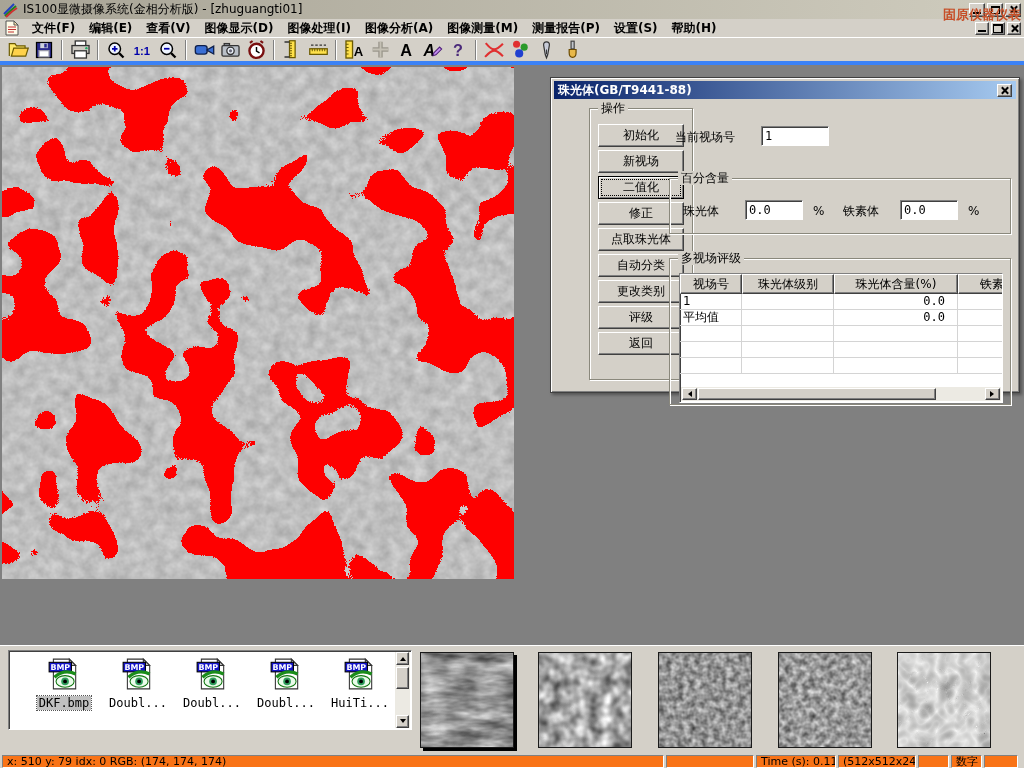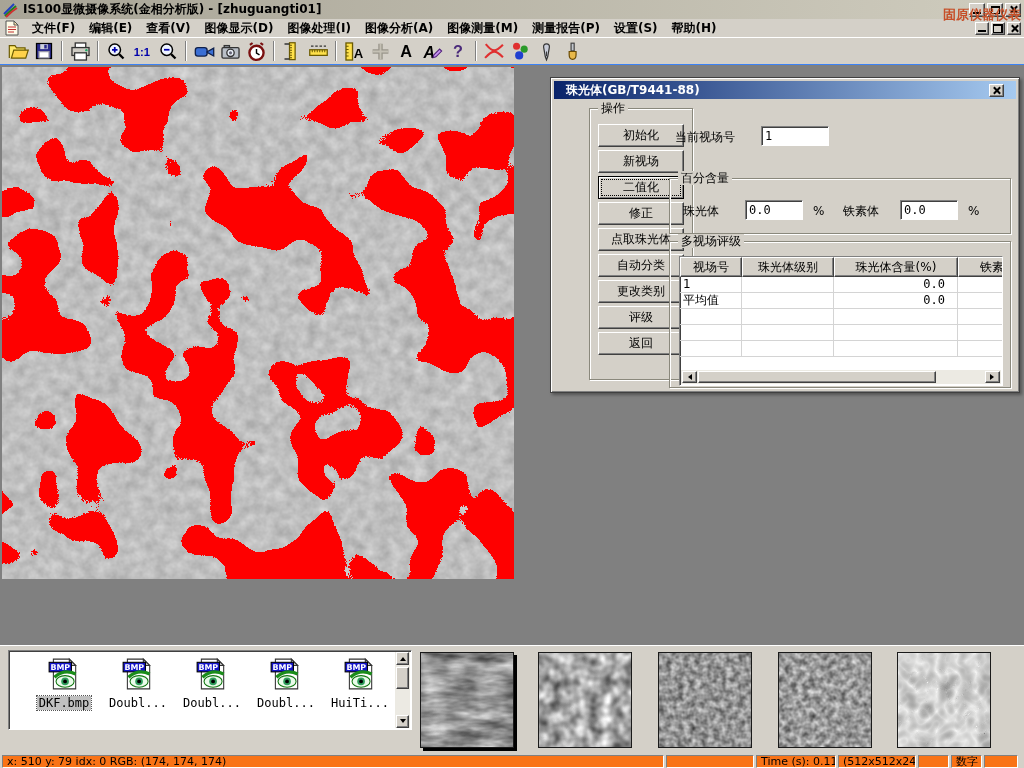--- a/index.html
+++ b/index.html
@@ -6,21 +6,21 @@
   html,body { width:1024px; height:768px; }
   body { font-family:"DejaVu Sans","Liberation Sans",sans-serif; font-size:12px; color:#000; background:#808080; }
   .win { position:relative; width:1024px; height:768px; background:#d4d0c8; overflow:hidden; }
 
   
   .bout { border:1px solid; border-color:#ffffff #404040 #404040 #ffffff; box-shadow:inset -1px -1px 0 #808080; background:#d4d0c8; }
 
   
   .titlebar { position:absolute; left:0; top:0; width:100%; height:19px;
     background:linear-gradient(90deg,#a8a496,#cfccbe); display:flex; align-items:center; padding:0 3px; }
-  .title-text { font-weight:bold; font-size:12px; margin-left:4px; white-space:nowrap; }
+  .title-text { font-weight:normal; font-size:12px; margin-left:4px; white-space:nowrap; }
   .winbtns { margin-left:auto; display:flex; gap:2px; }
   .wbtn { width:16px; height:14px; display:flex; align-items:center; justify-content:center; padding:0; cursor:default; }
   .g-min { width:8px; height:2px; background:#000; margin-top:7px; }
   .g-max { width:9px; height:8px; border:1px solid #000; border-top-width:2px; }
   .g-res { position:relative; width:10px; height:9px; }
   .g-res::before { content:""; position:absolute; right:0; top:0; width:7px; height:6px; border:1px solid #000; border-top-width:2px; }
   .g-res::after  { content:""; position:absolute; left:0; bottom:0; width:7px; height:6px; border:1px solid #000; border-top-width:2px; background:#d4d0c8; }
   .g-x { position:relative; width:9px; height:9px; }
   .g-x::before,.g-x::after { content:""; position:absolute; left:4px; top:0; width:2px; height:9px; background:#000; }
   .g-x::before { transform:rotate(45deg); } .g-x::after { transform:rotate(-45deg); }
@@ -28,45 +28,45 @@
   .watermark { position:absolute; top:6px; right:3px; font-size:13px; font-weight:bold; color:#c64f28; z-index:40; pointer-events:none; white-space:nowrap; }
 
   
   .menubar { position:absolute; left:0; top:19px; width:100%; height:18px; background:#d4d0c8; display:flex; align-items:center; padding:0 3px; }
   .menu-item { padding:1px 7px; white-space:nowrap;font-weight:bold; }
   .mdibtns { margin-left:auto; display:flex; gap:2px; }
   .mbtn { width:14px; height:13px; display:flex; align-items:center; justify-content:center; padding:0; }
 
   
   .toolbar { position:absolute; left:0; top:37px; width:100%; height:28px; background:#d4d0c8;
-    border-top:1px solid #fff; border-bottom:1px solid #3b82f6; display:flex; align-items:center; padding-left:5px; }
+    border-top:1px solid #fff; border-bottom:4px solid #3b82f6; display:flex; align-items:center; padding-left:5px; }
   .tbtn { width:26px; height:24px; background:transparent; border:none; display:flex; align-items:center; justify-content:center; }
   .tsep { width:2px; height:20px; border-left:1px solid #808080; border-right:1px solid #fff; margin:0 4px; }
 
   
   .workspace { position:absolute; left:0; top:65px; width:100%; height:580px; background:#808080; }
   .micro { position:absolute; left:2px; top:2px; width:512px; height:512px; }
 
   
   .dialog { position:absolute; left:550px; top:12px; width:470px; height:316px; background:#d4d0c8;
     border:1px solid #404040; box-shadow:inset 1px 1px 0 #fff, inset -1px -1px 0 #808080, 2px 2px 3px rgba(0,0,0,.35); }
   .dlg-title { position:absolute; left:3px; top:3px; right:3px; height:18px;
-    background:linear-gradient(90deg,#0a246a,#a6caf0); color:#fff; font-weight:bold; display:flex; align-items:center; padding:0 12px; }
+    background:linear-gradient(90deg,#0a246a,#a6caf0); color:#fff; font-weight:bold; display:flex; align-items:center; padding:0 4px; }
   .dlg-close { margin-left:auto; width:15px; height:13px; display:flex; align-items:center; justify-content:center; padding:0; }
   .grp { position:absolute; border:1px solid #8a887c; box-shadow:1px 1px 0 #fff, inset 1px 1px 0 #fff; }
   .grp .legend { position:absolute; top:-8px; left:8px; background:#d4d0c8; padding:0 3px; line-height:14px; white-space:nowrap; }
   .grp-ops { left:10px; top:30px; width:104px; height:272px; padding-top:15px;margin-left:28px; }
   .dbtn { display:block; width:86px; height:23px; margin:0 auto 3px auto; font-size:12px; font-family:inherit; cursor:default; }
   .dbtn.focus { border:1px solid #000; box-shadow:inset 1px 1px 0 #fff, inset -1px -1px 0 #808080; outline:1px dotted #000; outline-offset:-4px; }
   .lbl { position:absolute; white-space:nowrap; }
   .tbox { position:absolute; height:20px; border:1px solid; border-color:#808080 #ffffff #ffffff #808080; box-shadow:inset 1px 1px 0 #404040;
     background:#fff; font:12px "DejaVu Sans Mono",monospace; padding:1px 3px; }
   .grp-grade { left:326px; top:30px; width:132px; height:56px; }
   .grp-pct { left:118px; top:100px; width:342px; height:56px; }
-  .grp-rate { left:118px; top:163px; width:342px; height:147px; }
+  .grp-rate { left:118px; top:180px; width:342px; height:147px; }
 
   .tblwrap { position:absolute; left:9px; top:14px; width:324px; height:130px; background:#fff;
     border:1px solid; border-color:#808080 #fff #fff #808080; box-shadow:inset 1px 1px 0 #404040; overflow:hidden; }
   .thead,.trow { display:grid; grid-template-columns:62px 92px 124px 80px; }
   .thead { height:20px; }
   .th { background:#d4d0c8; border:1px solid; border-color:#fff #404040 #404040 #fff; box-shadow:inset -1px -1px 0 #808080;
     display:flex; align-items:center; justify-content:center; white-space:nowrap; overflow:hidden; }
   .trow { height:16px; }
   .td { border-right:1px solid #d4d4d4; border-bottom:1px solid #d4d4d4; line-height:15px; padding:0 3px; white-space:nowrap; overflow:hidden; }
   .td.num { text-align:right; padding-right:12px; font-family:"DejaVu Sans Mono",monospace; }

